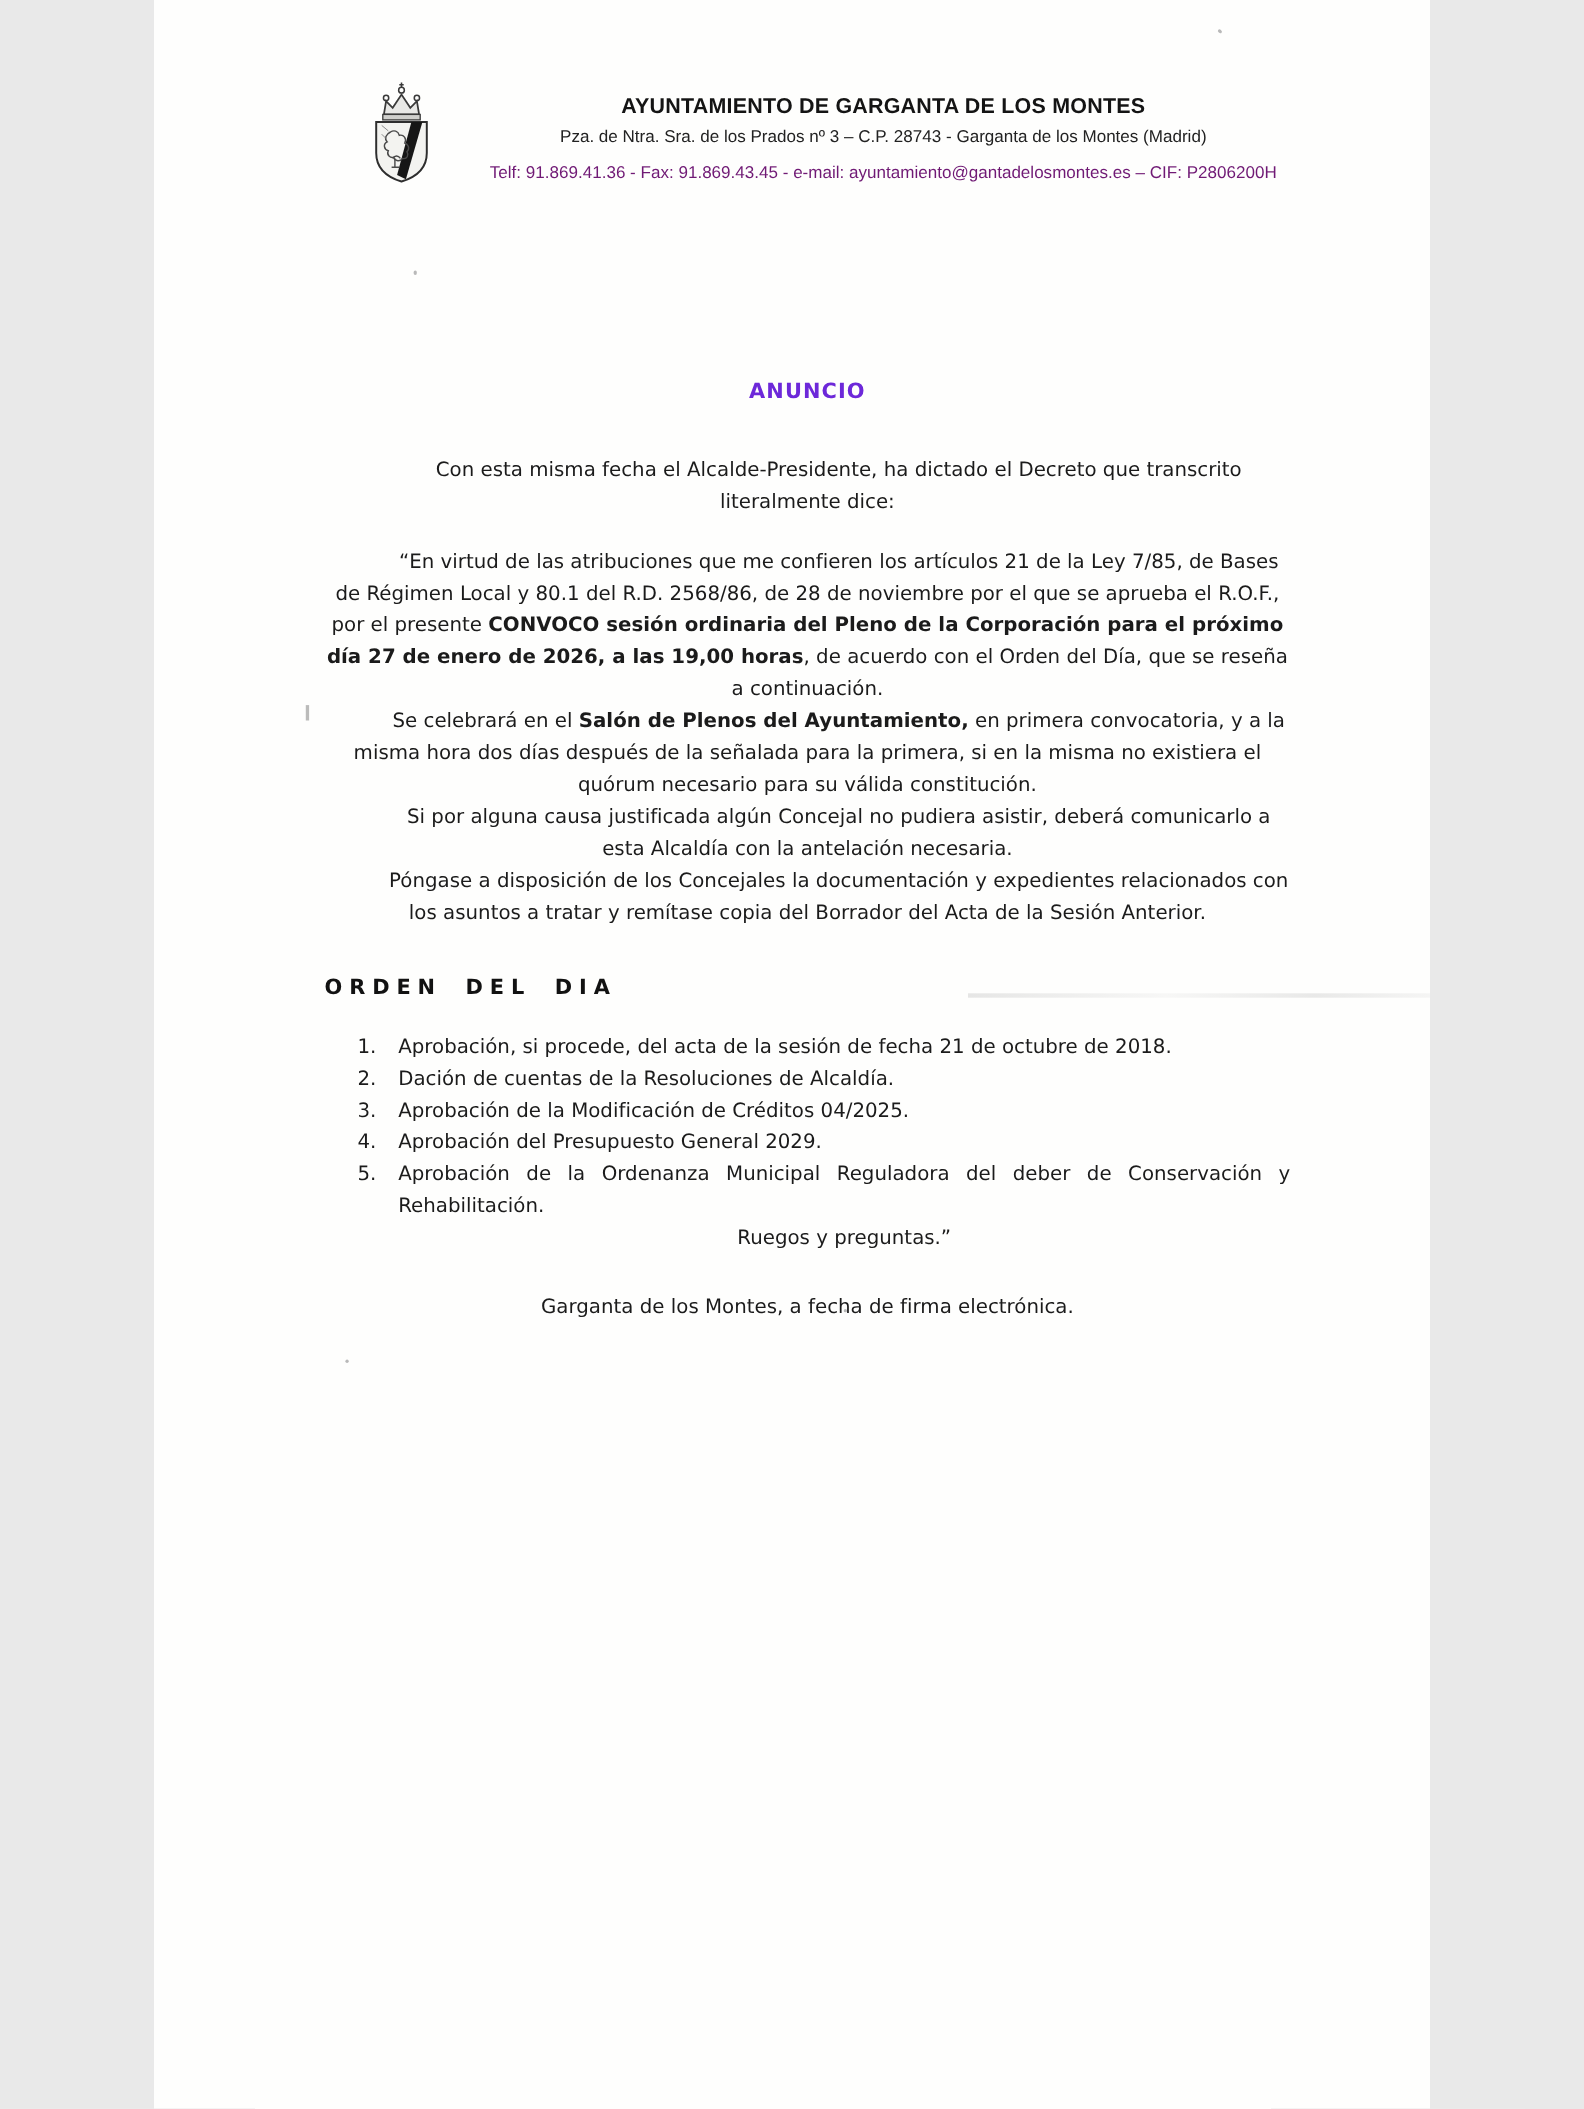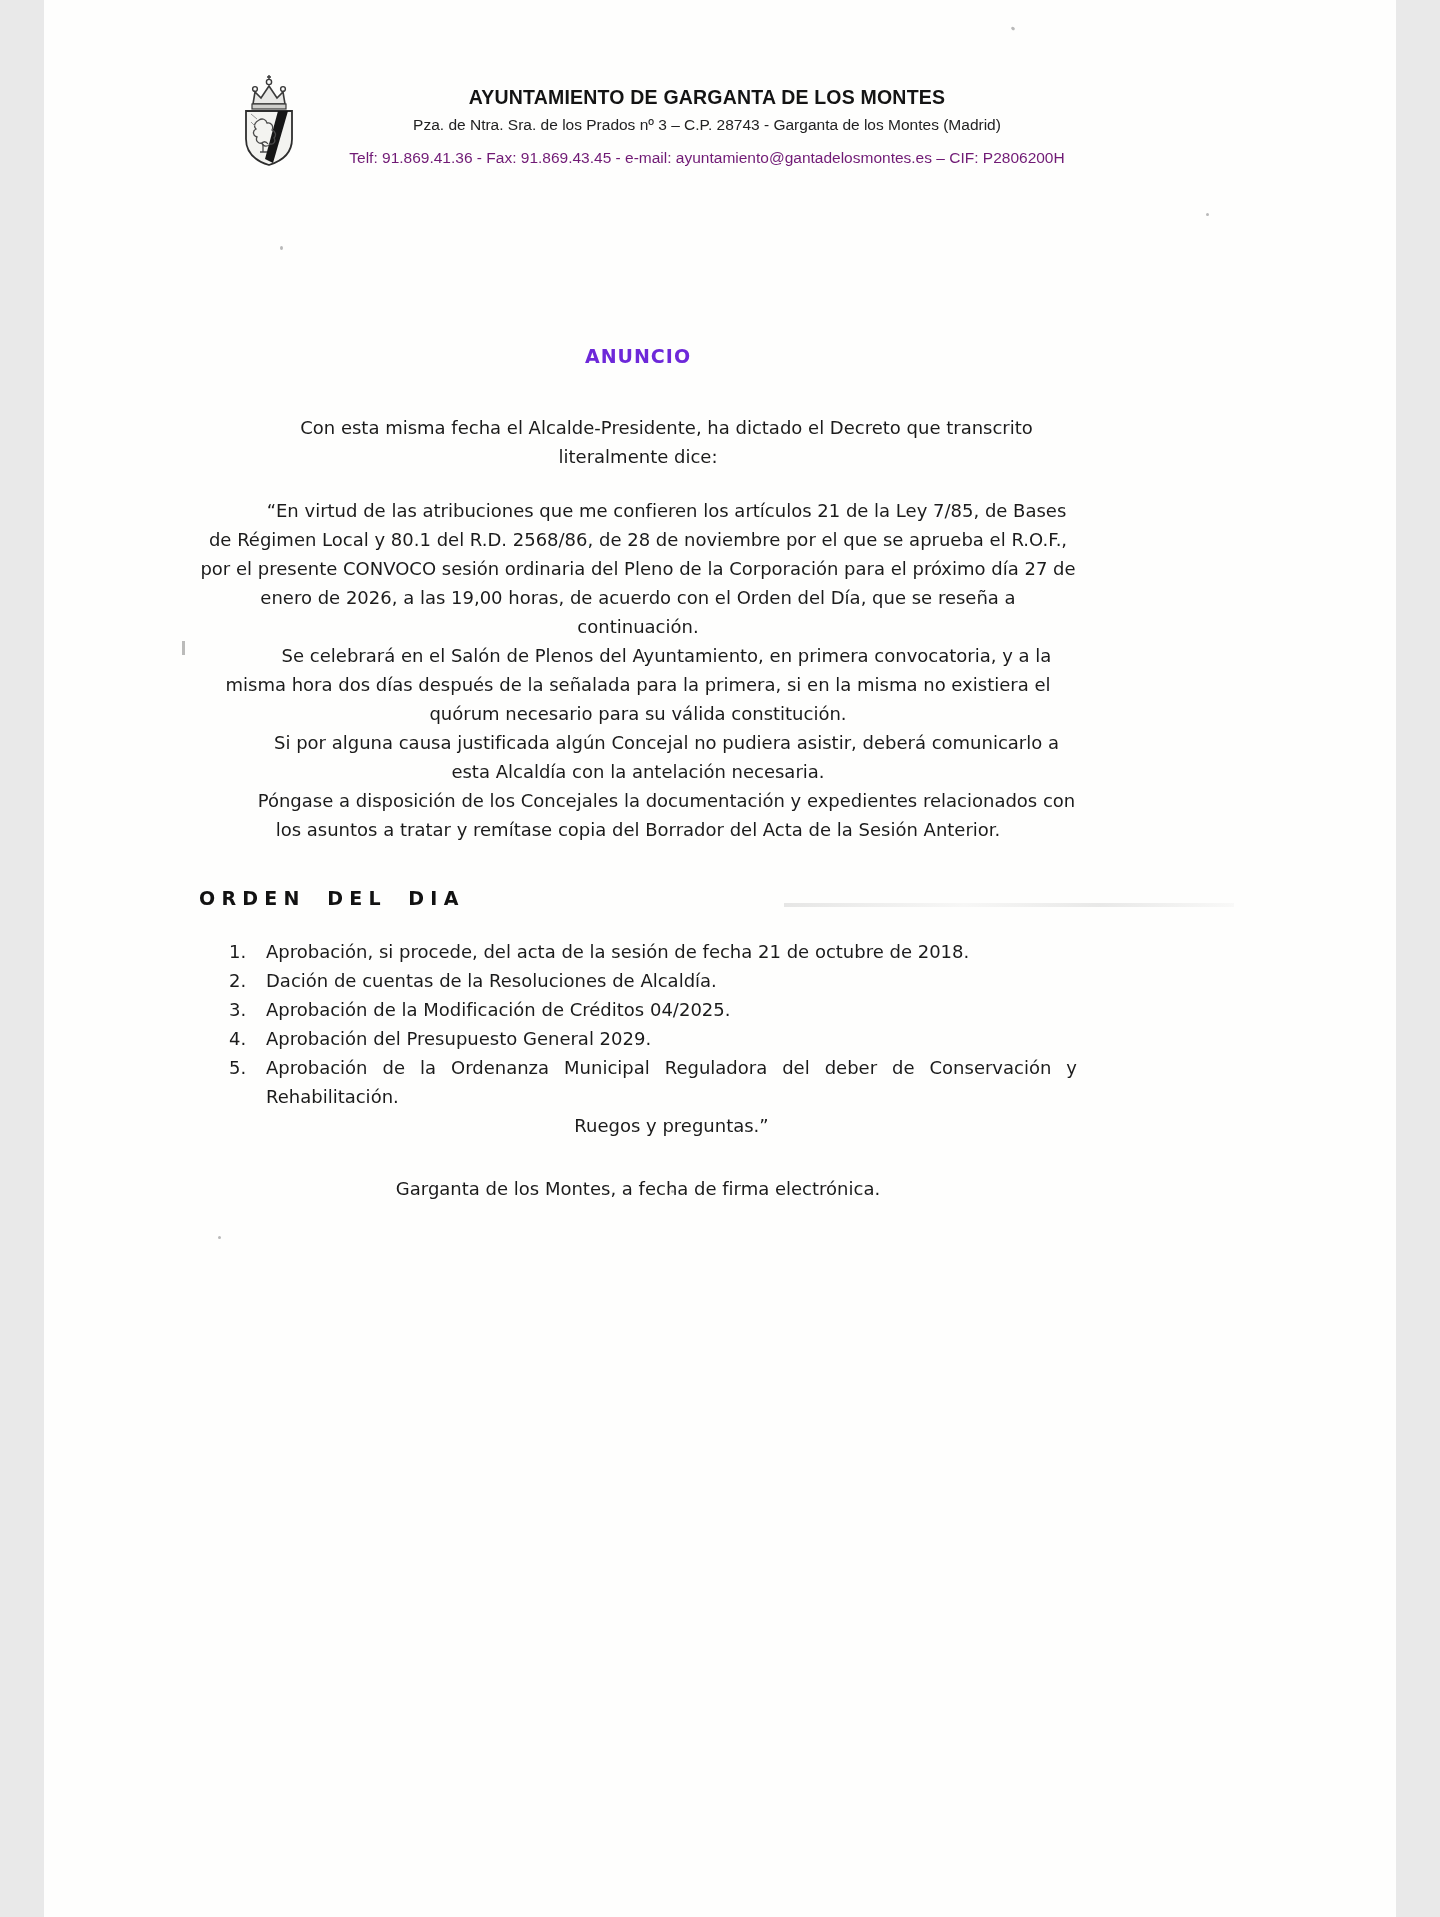--- a/index.html
+++ b/index.html
@@ -1,18 +1,18 @@
 <!DOCTYPE html>
 <html lang="es"><head>
 <meta charset="utf-8">
 <style>
   html,body { margin:0; padding:0; background:#e9e9e9; }
   .page {
     position:relative;
-    width:1352px; height:1917px;
+    width:1160px; height:1917px;
     margin:0 auto;
     background:#fefefdff;
     background:#fefefd;
     font-family:"DejaVu Sans", sans-serif;
     color:#1b1b1b;
     overflow:hidden;
   }
 
   
   .crest { position:absolute; left:193px; top:70px; width:64px; height:98px; }
@@ -31,21 +31,21 @@
     text-align:center; font-weight:bold; font-size:19px; letter-spacing:1px;
     color:#6d28d9;
   }
   .doc-body {
     position:absolute; left:155px; top:413px; width:878px;
     font-size:18px; line-height:29px;
   }
   .doc-body p { margin:0;text-align:center; }
   .para { text-align:justify; text-indent:57px; }
   .gap-top { margin-top:25px !important; }
-  .bold { font-weight:normal; }
+  .bold { font-weight:bold; }
 
   .agenda-heading {
     margin-top:40px;
     text-align:left; font-weight:bold; font-size:19px;
     letter-spacing:0.33em; word-spacing:0.45em;
     color:#121212;
   }
   ol.agenda {
     list-style:none; counter-reset:item;
     margin:24px 0 0 0; padding:0 0 0 67px;

